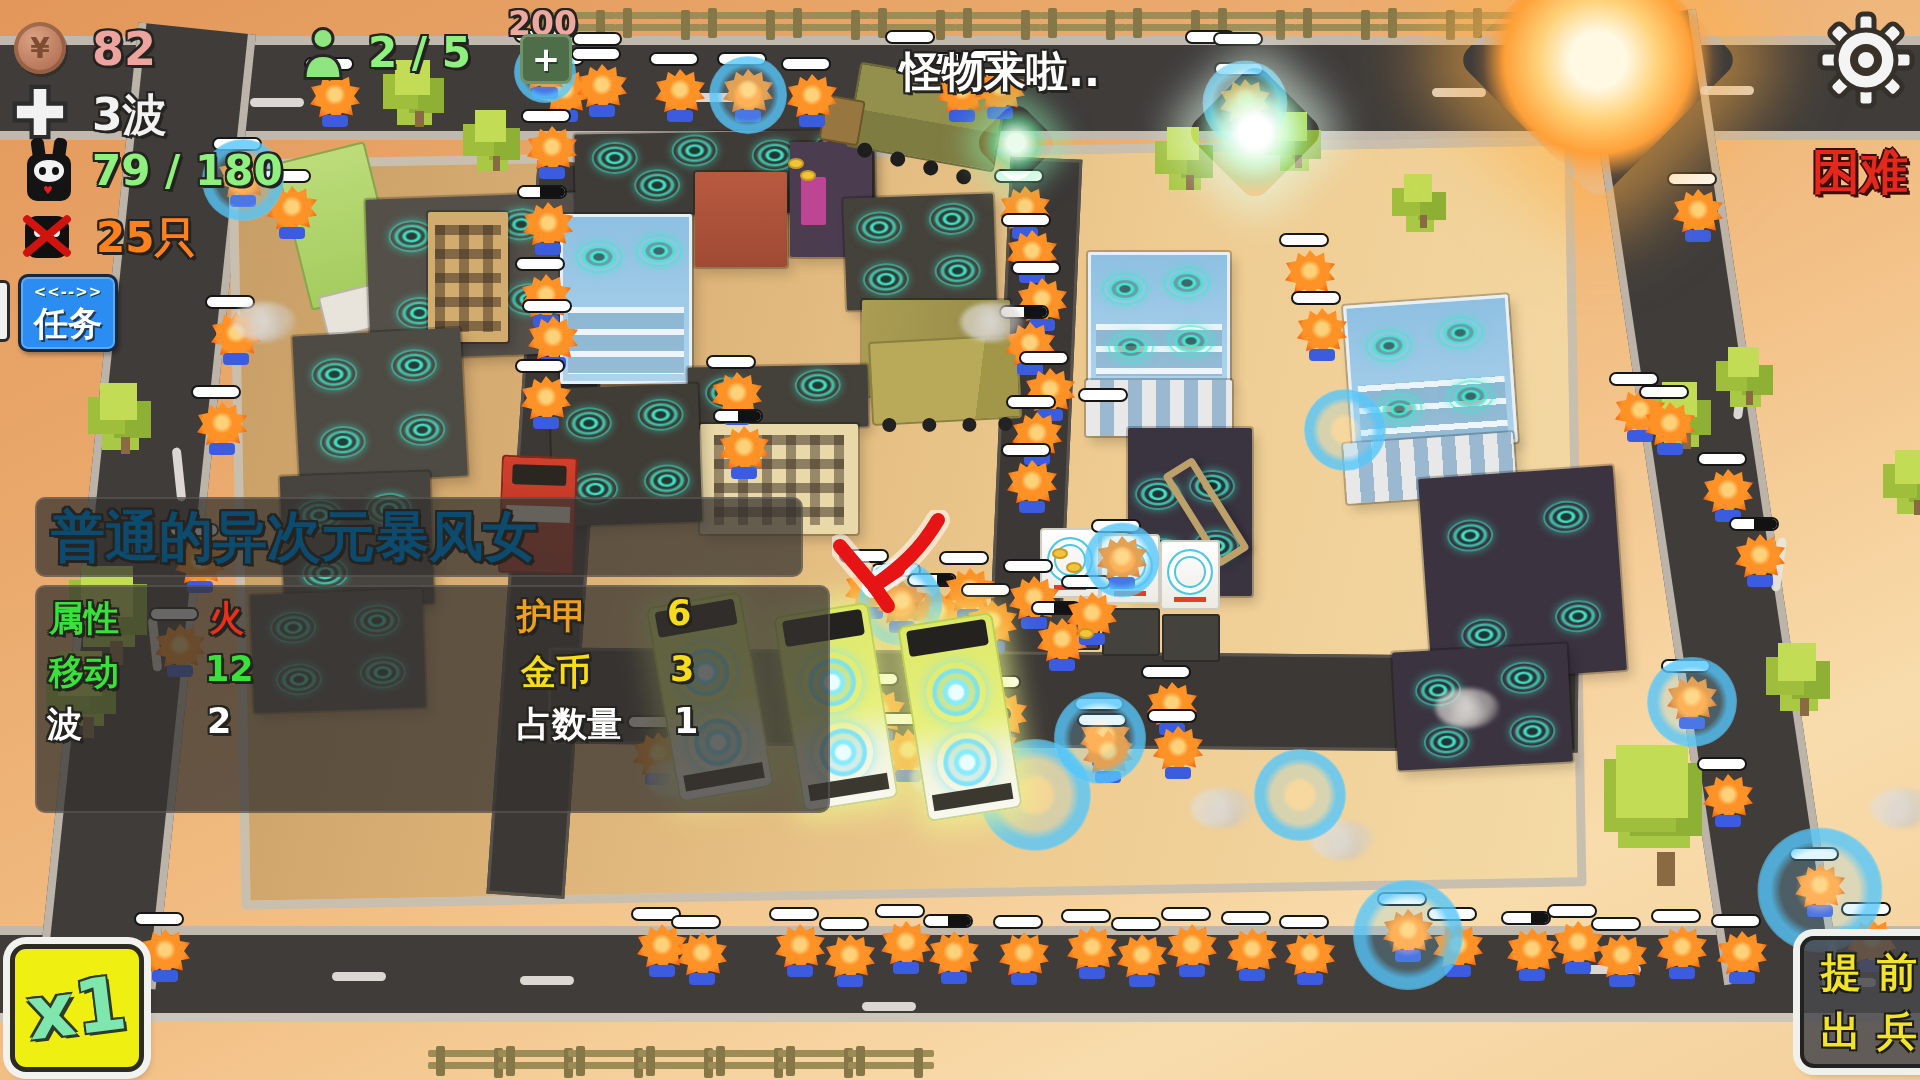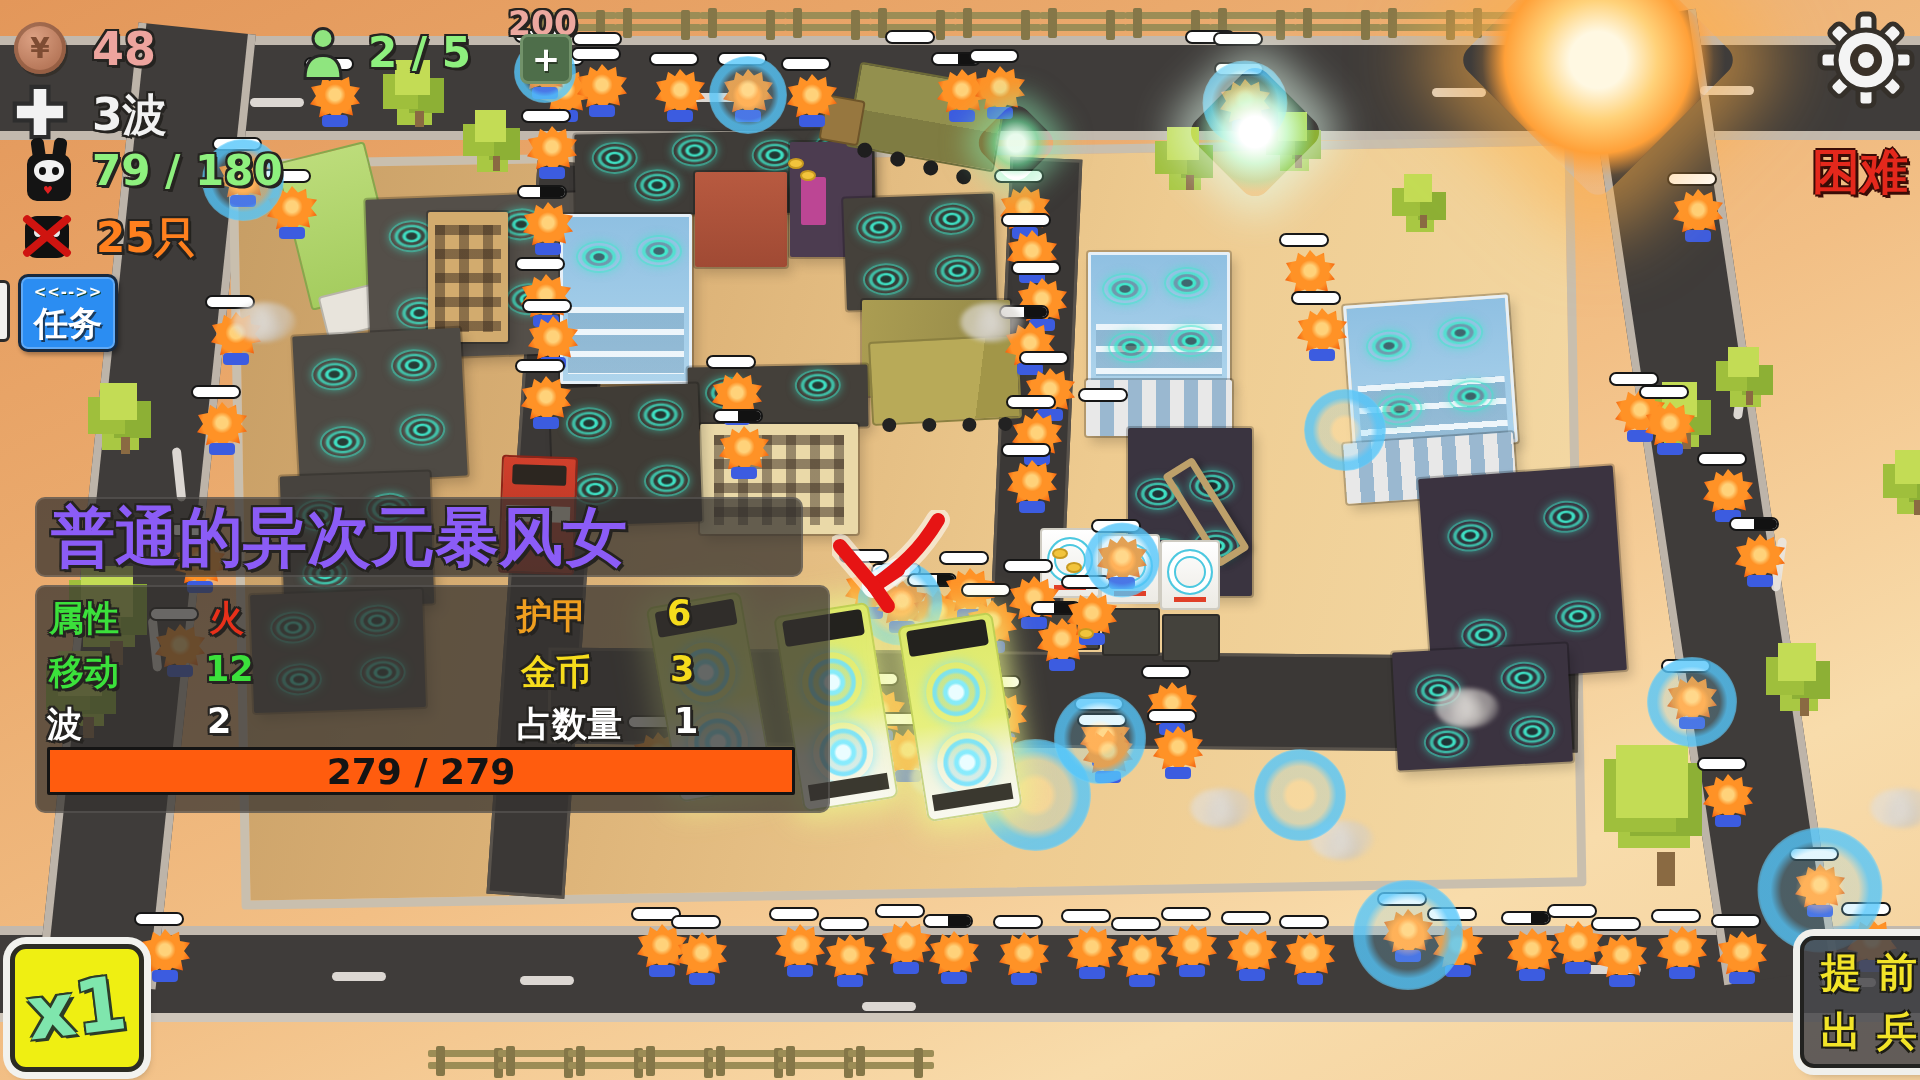--- a/index.html
+++ b/index.html
@@ -192,21 +192,21 @@
   .announce { left:790px; top:44px; width:420px; text-align:center; color:#fff; }
   .announce .l1 { font-size:42px; }
   .announce .l2 { font-size:40px; margin-top:6px; }
   .gear { left:1816px; top:10px; width:100px; height:100px; cursor:pointer; }
   .difficulty { left:1812px; top:140px; font-size:48px; color:#e4281c;
     text-shadow:2px 0 0 #3a0c06,-2px 0 0 #3a0c06,0 2px 0 #3a0c06,0 -2px 0 #3a0c06,3px 3px 0 #3a0c06; font-weight:bold; }
 
   .title-panel { left:35px; top:497px; width:768px; height:80px; background:rgba(52,50,47,.74);
     border:2px solid rgba(255,255,255,.12); border-radius:10px; z-index:60;
     display:flex; align-items:center; padding-left:14px; }
-  .title-panel .t { font-size:64px; color:#8b5cf6; }
+  .title-panel .t { font-size:54px; color:#0c4a6e; }
   .stats-panel { left:35px; top:585px; width:795px; height:228px; background:rgba(52,50,47,.74);
     border:2px solid rgba(255,255,255,.12); border-radius:10px; z-index:60; }
   .cell { position:absolute; font-size:35px; }
   .c-green { color:#3be13b; } .c-red { color:#e8301a; } .c-orange { color:#f09f1f; }
   .c-yellow { color:#f6dc1c; } .c-white { color:#fff; }
   .hpbar { position:absolute; left:10px; top:160px; width:748px; height:48px; background:#ff5c0e;
     border:3px solid #141414; border-radius:2px; display:flex; align-items:center; justify-content:center; }
   .hpbar .txt { font-size:36px; color:#141414; font-weight:bold; }
 
   .speed-btn { left:10px; top:944px; width:134px; height:128px; background:#efef12;
@@ -712,21 +712,21 @@
     <div class="spr coin-drop" style="left: 1066px; top: 562px;"></div>
     <div class="spr coin-drop" style="left: 1078px; top: 628px;"></div>
     <div class="spr glow glow-orange" style="left: 1498px; top: -40px; height: 200px; width: 200px;"></div>
     <div class="spr glow glow-white" style="left: 1205px; top: 82px; height: 100px; width: 100px;"></div>
     <div class="spr glow glow-green" style="left: 985px; top: 112px; height: 62px; width: 62px;"></div>
   </div>
 
 <div class="hud coin-icon">
     <span>¥</span>
   </div>
-<div class="hud ot stat-coins">48</div>
+<div class="hud ot stat-coins">82</div>
 
 <svg class="hud plus-icon" viewBox="0 0 100 100">
   <path d="M36 8 h28 v28 h28 v28 h-28 v28 h-28 v-28 h-28 v-28 h28 z" fill="#f2f2f2" stroke="#2d2d2d" stroke-width="7"></path>
 </svg>
 <div class="hud ot stat-wave">3波</div>
 
 <div class="hud rabbit">
   <div class="ear" style="left:6px; transform:rotate(-8deg);"></div>
   <div class="ear" style="left:27px; transform:rotate(8deg);"></div>
   <div class="body"></div>
@@ -755,20 +755,21 @@
   </g>
 </svg>
 <div class="hud ot stat-pop">2 / 5</div>
 
 <div class="hud ot addcost">200</div>
 <div class="hud addbtn">
     <span>+</span>
   </div>
 
 <div class="hud announce">
+  <div class="l1 ot">怪物来啦..</div>
 </div>
 
 <svg class="hud gear" viewBox="0 0 100 100">
   <g fill="#f4f4f4" stroke="#35302a" stroke-width="5">
     <rect x="42" y="4" width="16" height="92" rx="5"></rect>
     <rect x="42" y="4" width="16" height="92" rx="5" transform="rotate(45 50 50)"></rect>
     <rect x="42" y="4" width="16" height="92" rx="5" transform="rotate(90 50 50)"></rect>
     <rect x="42" y="4" width="16" height="92" rx="5" transform="rotate(135 50 50)"></rect>
     <circle cx="50" cy="50" r="30"></circle>
   </g>
@@ -786,23 +787,20 @@
   <div class="cell ot c-orange" style="left:480px; top:6px;">护甲</div>
   <div class="cell ot c-yellow" style="left:630px; top:6px;">6</div>
   <div class="cell ot c-green" style="left:12px;  top:62px;">移动</div>
   <div class="cell ot c-green" style="left:168px; top:62px;">12</div>
   <div class="cell ot c-yellow" style="left:484px; top:62px;">金币</div>
   <div class="cell ot c-yellow" style="left:633px; top:62px;">3</div>
   <div class="cell ot c-white" style="left:10px;  top:114px;">波</div>
   <div class="cell ot c-white" style="left:170px; top:114px;">2</div>
   <div class="cell ot c-white" style="left:480px; top:114px;">占数量</div>
   <div class="cell ot c-white" style="left:637px; top:114px;">1</div>
-  <div class="hpbar">
-    <span class="txt">279 / 279</span>
-  </div>
 </div>
 
 <div class="hud speed-btn">
   <span class="x">x1</span>
 </div>
 <div class="hud deploy-btn">
   <span class="dl">提前</span>
   <span class="dl">出兵</span>
 </div>
 

